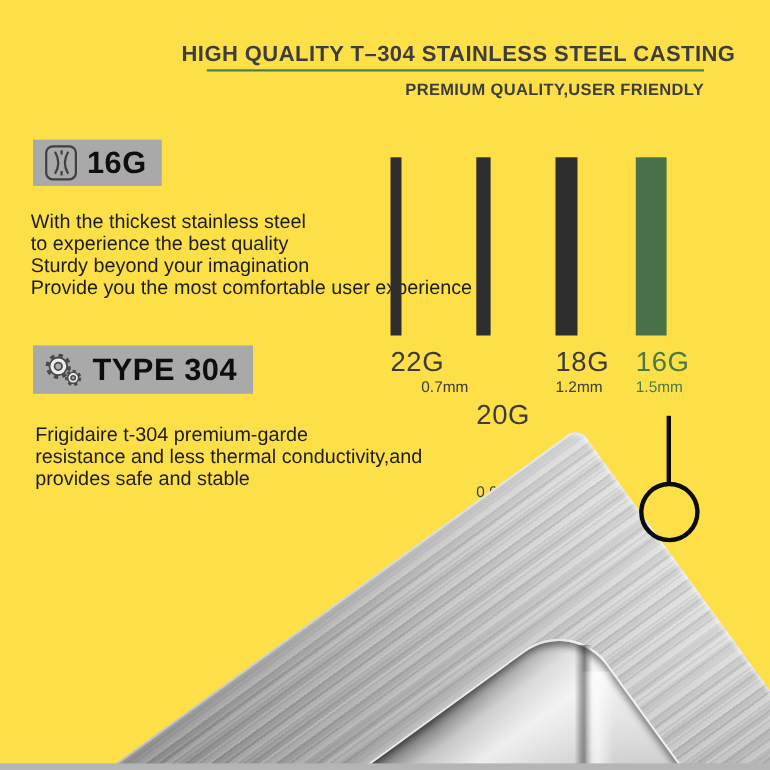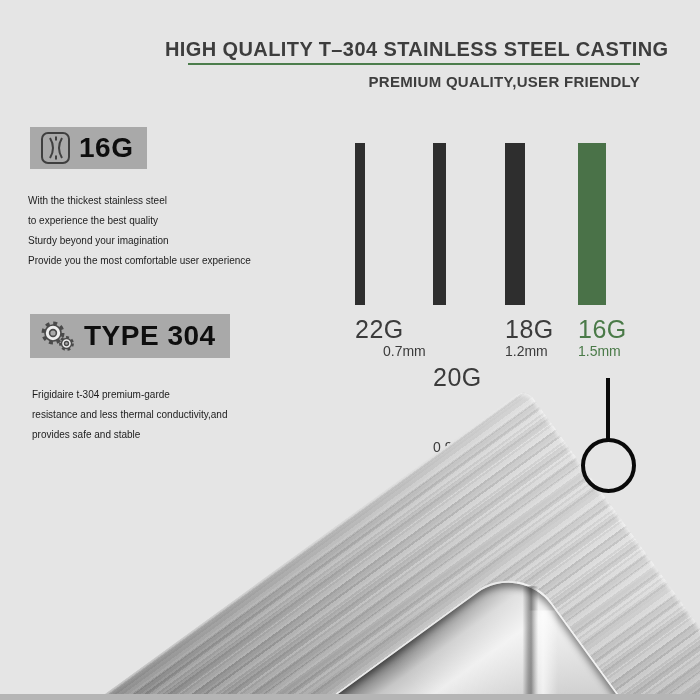--- a/index.html
+++ b/index.html
@@ -1,17 +1,17 @@
 <!DOCTYPE html>
 <html><head>
 <meta charset="utf-8">
 <style>
   html,body{margin:0;padding:0;background:#ffffff;}
   .stage{
-    position:relative;width:700px;height:700px;overflow:hidden;background:#e5e5e5;
+    position:relative;width:700px;height:700px;overflow:hidden;background:#fde047;
     font-family:"Liberation Sans", sans-serif;color:#1d1d1d;
   }
   
   .title{
     position:absolute;left:165px;top:38px;width:500px;text-align:center;
     font-size:20px;font-weight:bold;letter-spacing:.4px;color:#3d3d3d;white-space:nowrap;
   }
   .title-rule{position:absolute;left:188px;top:63px;width:452px;height:2px;background:#4c7d4c;}
   .subtitle{
     position:absolute;left:165px;top:73px;width:475px;text-align:right;
@@ -20,21 +20,21 @@
   
   .badge{
     position:absolute;display:flex;align-items:center;gap:8px;
     background:#a9a9a9;padding:0 14px 0 10px;height:42px;
   }
   .badge.b16{left:30px;top:127px;}
   .badge.b304{left:30px;top:314px;height:44px;}
   .badge .btxt{font-size:28px;font-weight:bold;color:#0e0e0e;letter-spacing:.5px;white-space:nowrap;}
   .badge svg{display:block;}
   
-  .para{position:absolute;font-size:10px;line-height:20px;color:#1c1c1c;}
+  .para{position:absolute;font-size:18px;line-height:20px;color:#1c1c1c;}
   .para.p1{left:28px;top:191px;width:340px;}
   .para.p2{left:32px;top:385px;width:340px;}
   .para span{display:block;white-space:nowrap;}
   
   .gauge{position:absolute;top:143px;width:90px;display:flex;flex-direction:column;align-items:flex-start;}
   .gauge .bar{height:162px;}
   .gauge .glabel{margin-top:11px;font-size:25px;color:#3b3b3b;letter-spacing:.5px;line-height:26px;}
   .gauge .mm{margin-top:1px;font-size:14px;color:#3b3b3b;}
   
   .callout-line{position:absolute;left:606px;top:378px;width:3.5px;height:63px;background:#0a0a0a;z-index:6;}

